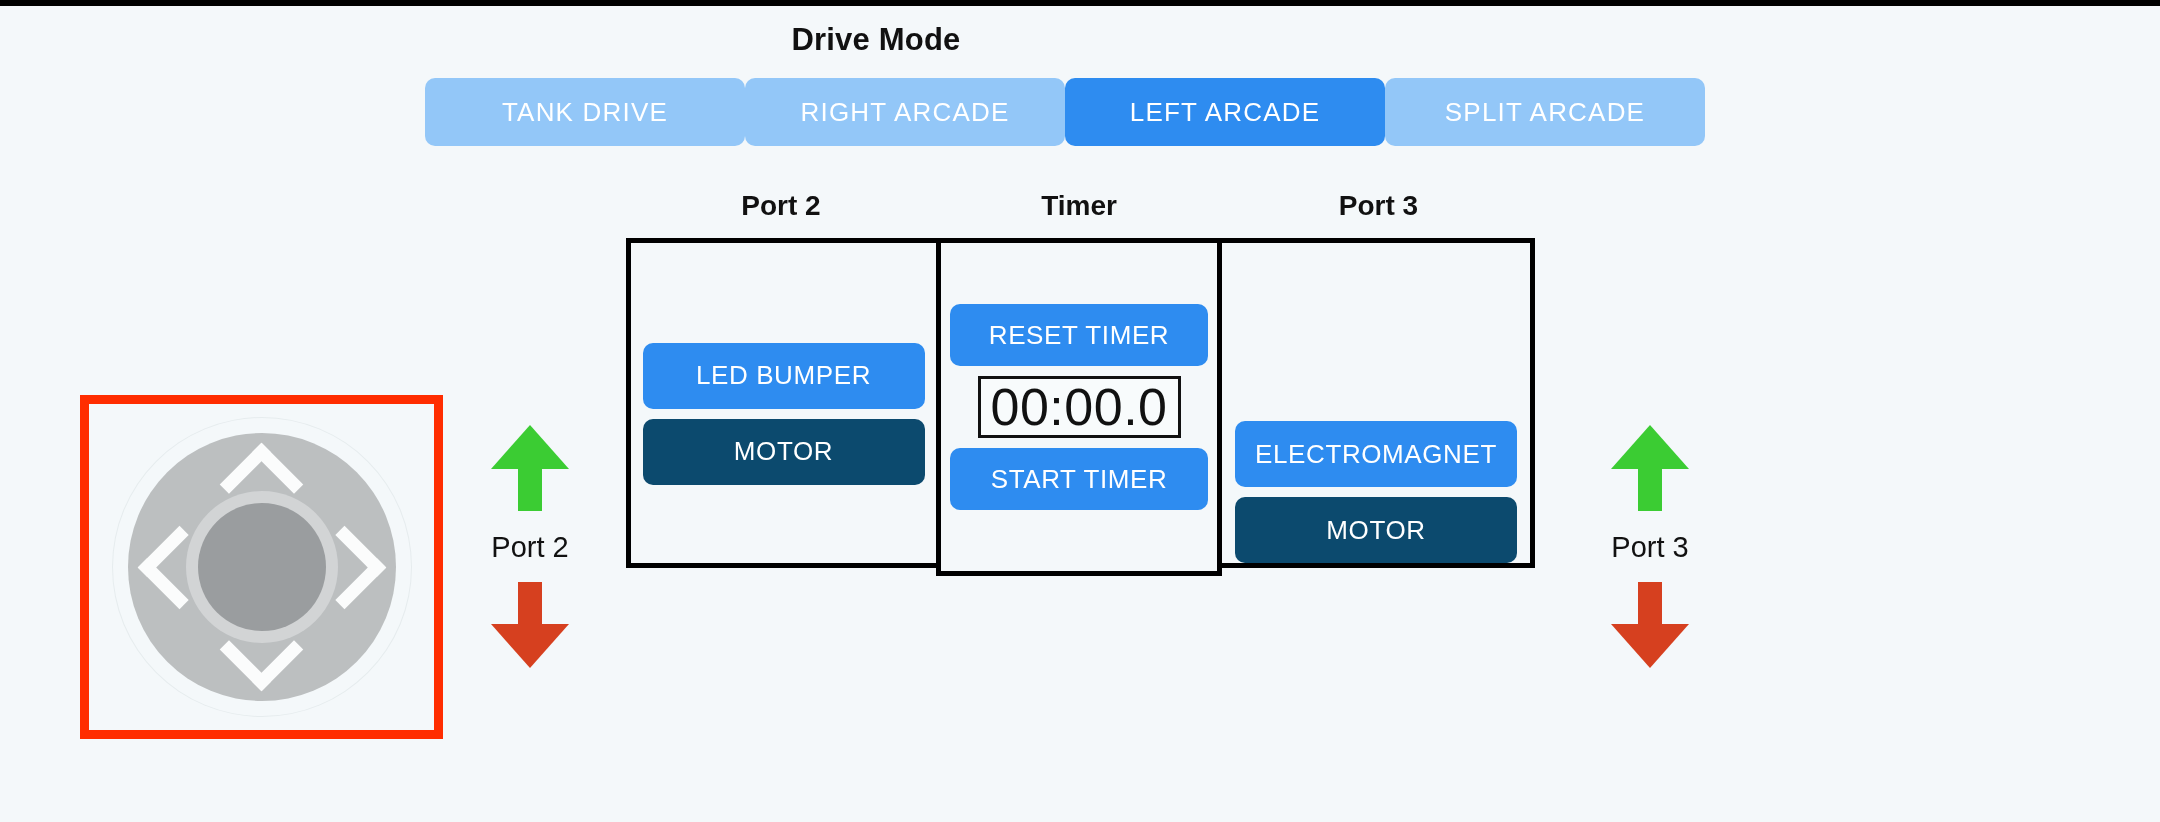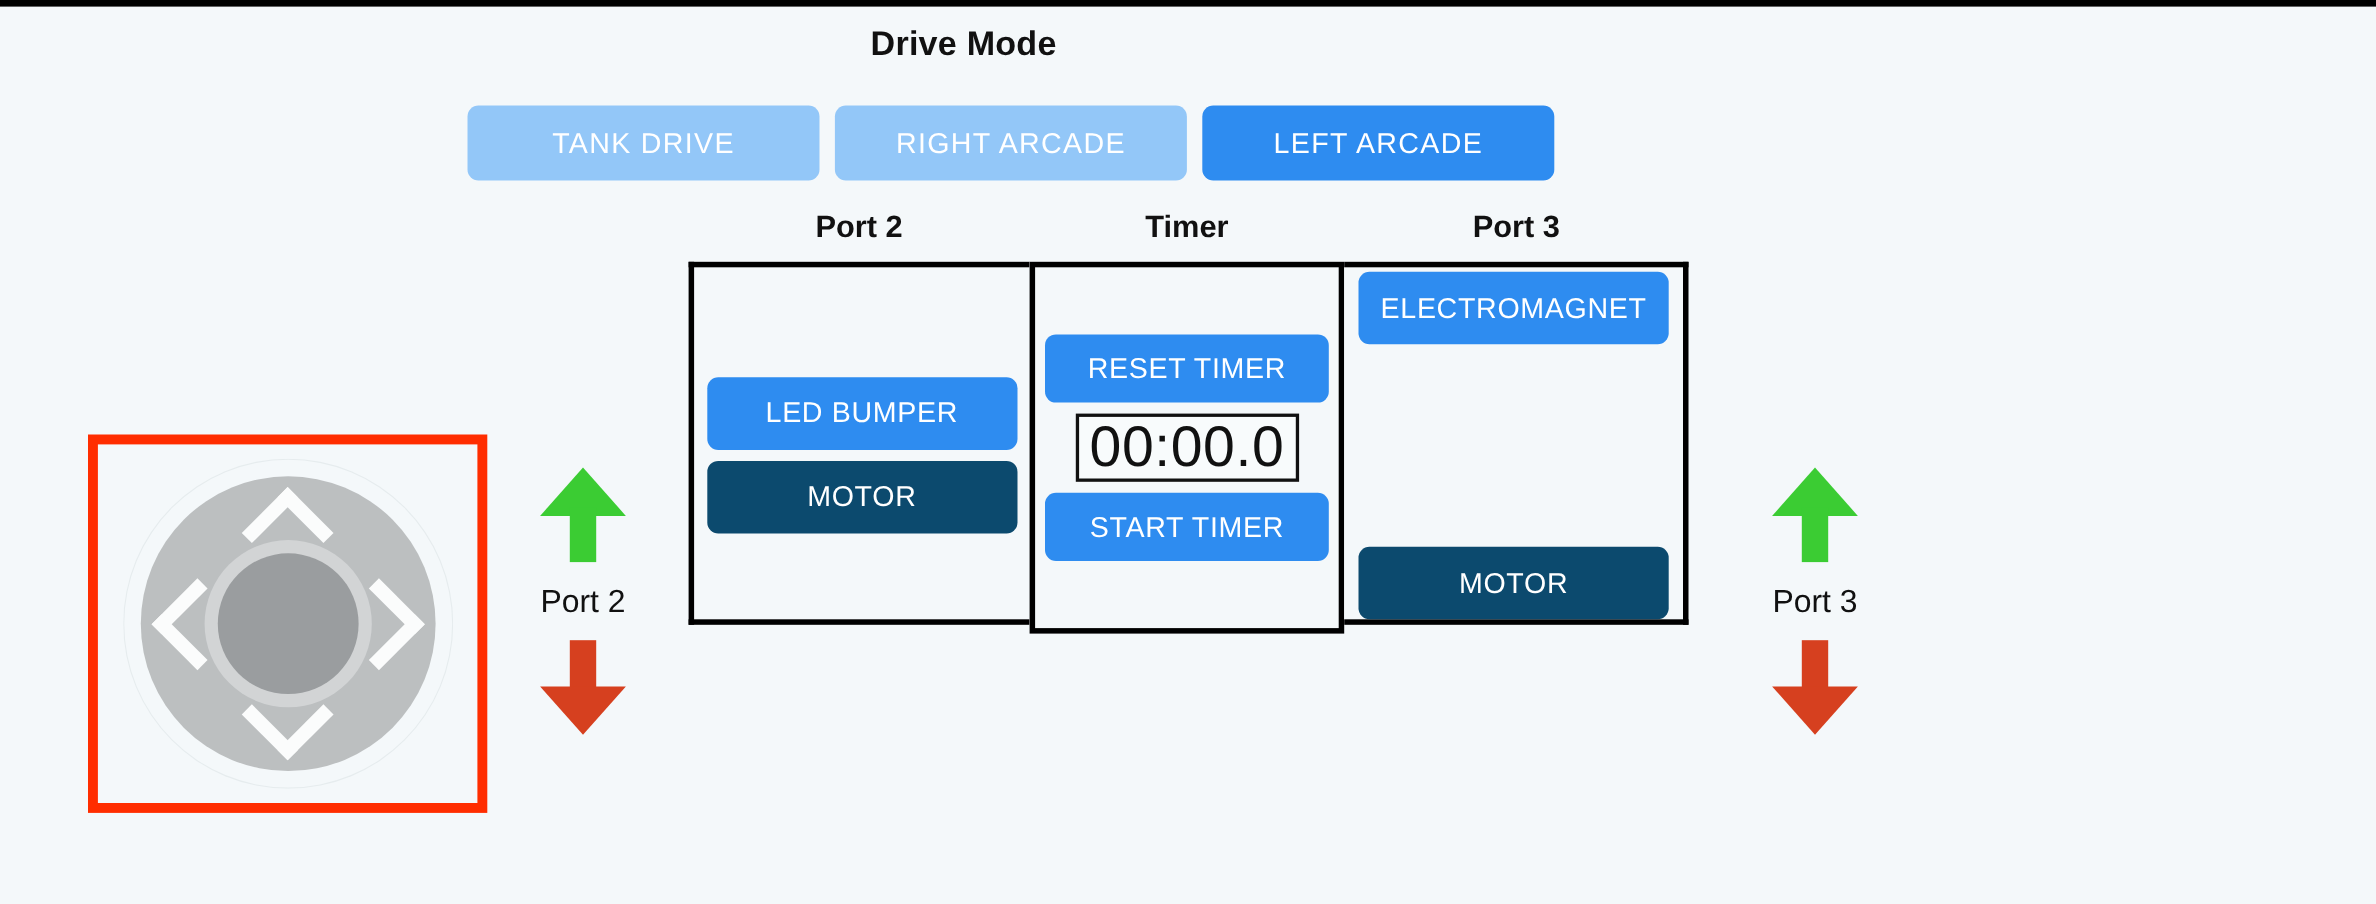--- a/index.html
+++ b/index.html
@@ -34,23 +34,22 @@
     text-align: center;
     font-size: 31px;
     font-weight: bold;
     color: #111111;
     letter-spacing: 0.2px;
   }
 
   #drive-mode-row {
     position: absolute;
     left: 425px;
-    top: 96px;
-    display: flex;
-    gap: 14px;
+    top: 78px;
+    display: flex;
   }
   .mode-btn {
     width: 320px;
     height: 68px;
     border: none;
     border-radius: 10px;
     color: #ffffff;
     font-size: 26px;
     font-family: "Liberation Sans", sans-serif;
     letter-spacing: 1.2px;
@@ -100,21 +99,21 @@
   }
   #col-timer {
     width: 286px;
     height: 338px;
     justify-content: center;
   }
   #col-port3 {
     width: 313px;
     height: 330px;
     border-left-width: 0;
-    justify-content: space-between;
+    justify-content: flex-end;
     padding-top: 4px;
   }
 
   .port-btn {
     width: 282px;
     height: 66px;
     border: none;
     border-radius: 10px;
     color: #ffffff;
     font-size: 26px;
@@ -267,20 +266,21 @@
 <body>
 
 <div id="top-bar"></div>
 
 <div id="drive-mode-title">Drive Mode</div>
 
 <div id="drive-mode-row">
   <button class="mode-btn inactive">TANK DRIVE</button>
   <button class="mode-btn inactive">RIGHT ARCADE</button>
   <button class="mode-btn active">LEFT ARCADE</button>
+  <button class="mode-btn inactive">SPLIT ARCADE</button>
 </div>
 
 <div class="col-heading" id="heading-port2">Port 2</div>
 <div class="col-heading" id="heading-timer">Timer</div>
 <div class="col-heading" id="heading-port3">Port 3</div>
 
 <div id="panel">
 
   <div class="panel-col" id="col-port2">
     <button class="port-btn on">LED BUMPER</button>

